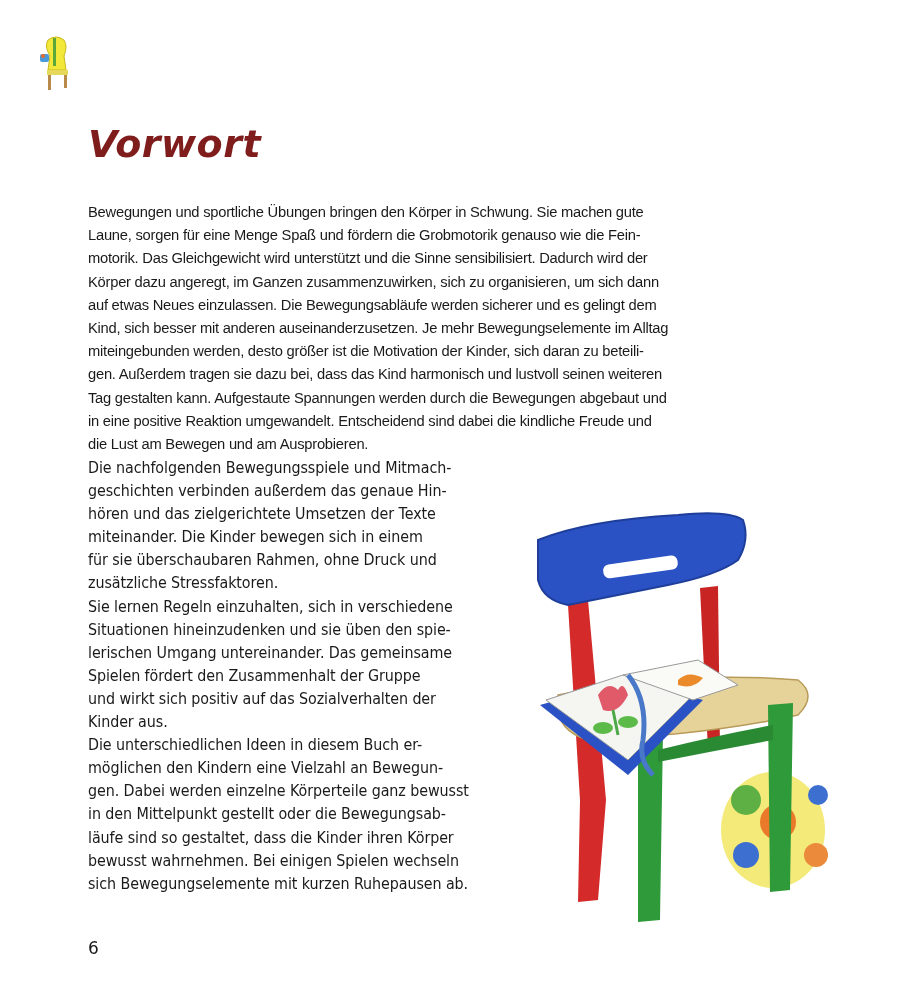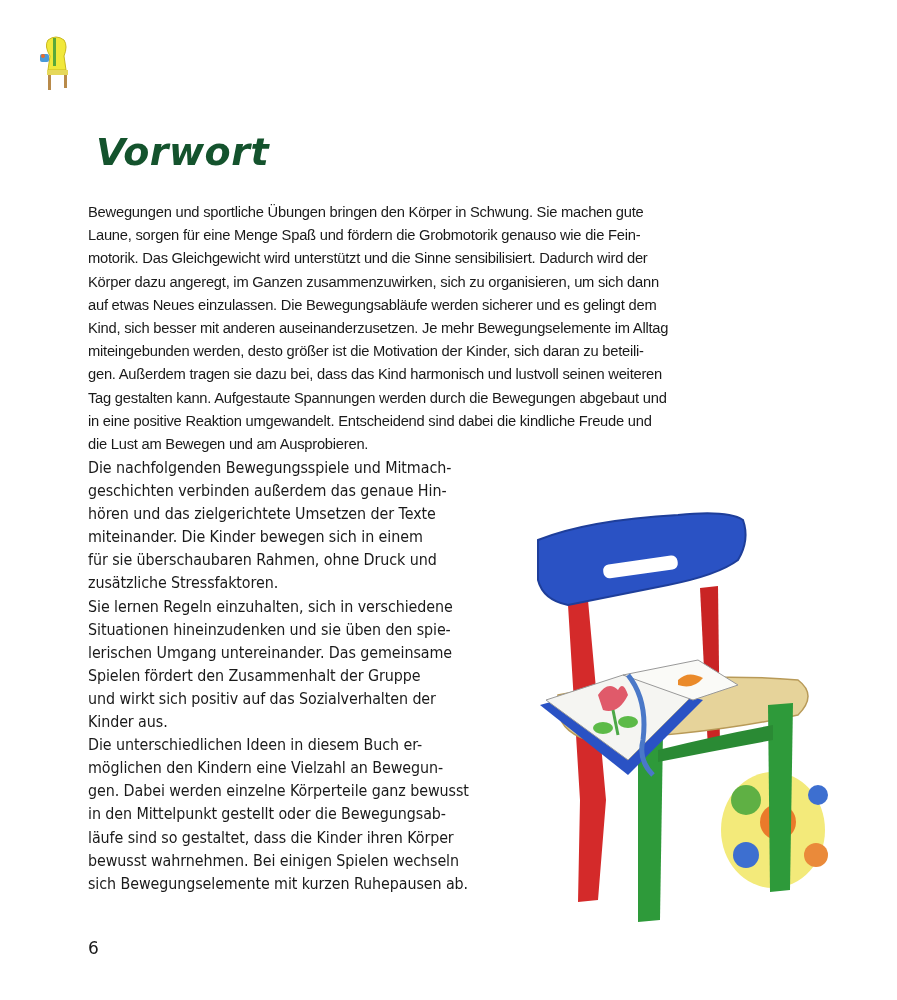--- a/index.html
+++ b/index.html
@@ -1,18 +1,18 @@
 <!DOCTYPE html>
 <html><head>
   <meta charset="utf-8">
   <style>
     html, body { margin: 0; padding: 0; background: #ffffff; }
     body { width: 897px; height: 1000px; position: relative; overflow: hidden; font-family: "DejaVu Sans", sans-serif; color: #1a1a1a; }
     .corner-icon { position: absolute; left: 36px; top: 34px; width: 42px; height: 58px; }
-    .title { position: absolute; left: 88px; top: 122px; font-family: "DejaVu Sans", sans-serif; font-weight: bold; font-style: italic; font-size: 38px; color: #14532d; letter-spacing: 0.5px; margin: 8px; }
+    .title { position: absolute; left: 88px; top: 122px; font-family: "DejaVu Sans", sans-serif; font-weight: bold; font-style: italic; font-size: 38px; color: #7f1d1d; letter-spacing: 0.5px; margin: 0; }
     .p1 { position: absolute; left: 88px; top: 200px; width: 740px; font-size: 15.2px; line-height: 23.2px; margin: 0; font-family: "Liberation Sans", sans-serif; letter-spacing: -0.25px; transform: scaleX(0.97); transform-origin: left top; }
     .p1 .ln, .col .ln { display: block; white-space: nowrap; }
     .col { position: absolute; left: 88px; top: 457px; width: 440px; font-size: 15.4px; line-height: 23.1px; margin: 0; font-family: "DejaVu Sans", sans-serif; letter-spacing: -0.1px; transform: scaleX(0.93); transform-origin: left top; }
     .illustration { position: absolute; left: 528px; top: 500px; width: 310px; height: 440px; }
     .page-number { position: absolute; left: 88px; top: 938px; font-size: 17px; font-family: "DejaVu Sans", sans-serif; color: #1a1a1a; }
   </style>
 </head>
 <body>
 
 <div class="corner-icon">

